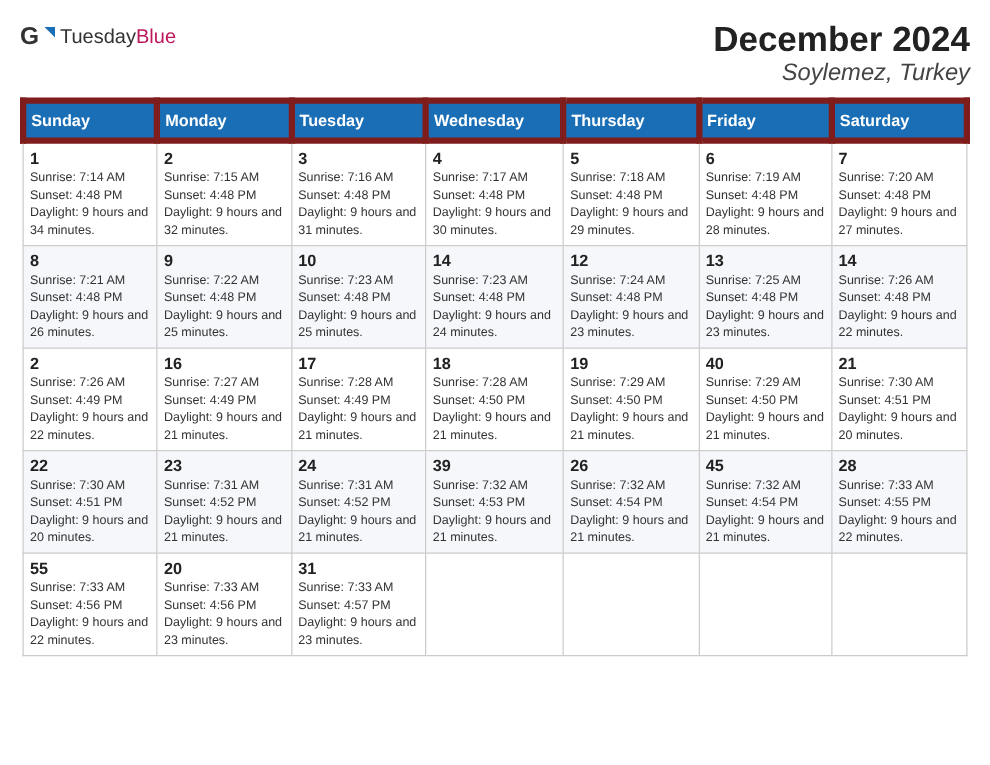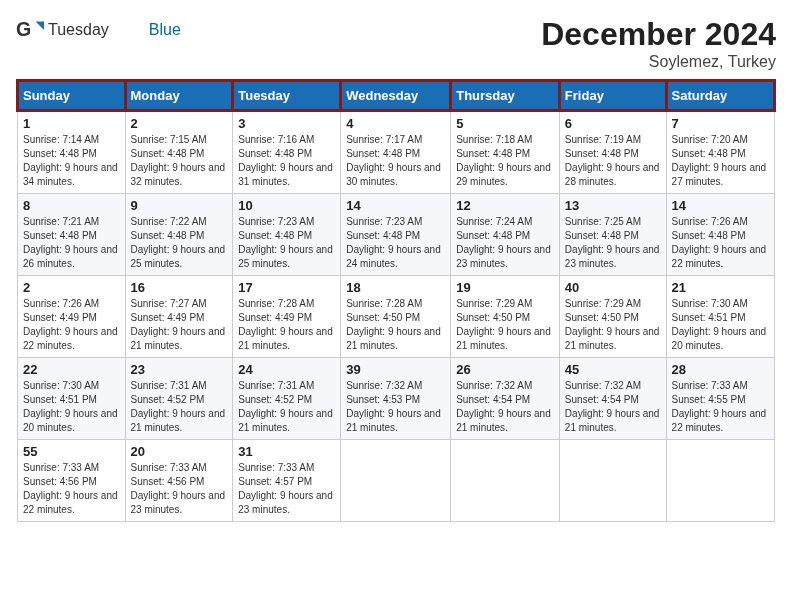--- a/index.html
+++ b/index.html
@@ -14,50 +14,51 @@
       display: flex;
       justify-content: space-between;
       align-items: flex-start;
       margin-bottom: 8px;
     }
     .logo {
       display: flex;
       align-items: center;
     }
     .logo-general { color: #333; }
-    .logo-blue { color: #0369a1; margin-left: 40px; }
+    .logo-blue { color: #be185d; }
     .logo-icon {
       width: 28px;
       height: 28px;
       margin-right: 4px;
     }
     .title-area {
       text-align: right;
     }
     .month-title {
-      font-size: 32px;
+      font-size: 28px;
       font-weight: bold;
       color: #222;
     }
     .subtitle {
-      font-size: 16px;
+      font-size: 19px;
       color: #444;
+      font-style: italic;
     }
     .calendar {
       width: 100%;
       border-collapse: collapse;
     }
     .calendar th {
       background: #1a6eb5;
       color: #fff;
       font-size: 13px;
       font-weight: bold;
       padding: 6px 4px;
       text-align: left;
-      border: 3px solid #7f1d1d;
+      border: 5px solid #7f1d1d;
     }
     .calendar td {
       border: 1px solid #ccc;
       vertical-align: top;
       padding: 4px 5px;
       font-size: 10.5px;
       color: #333;
       background: #fff;
       width: 113px;
       min-height: 80px;

